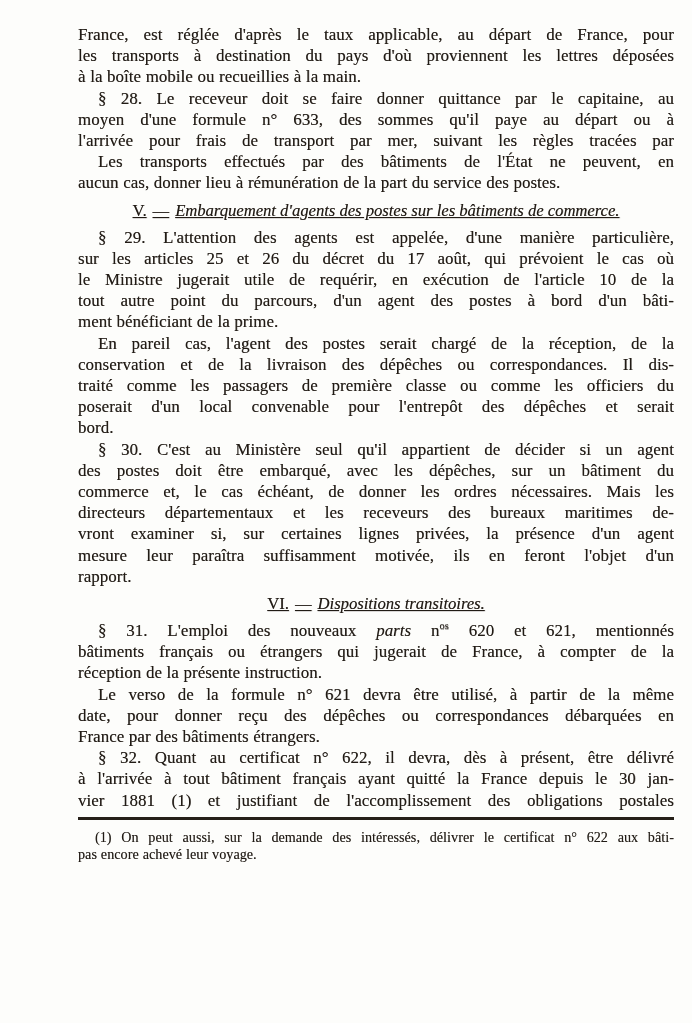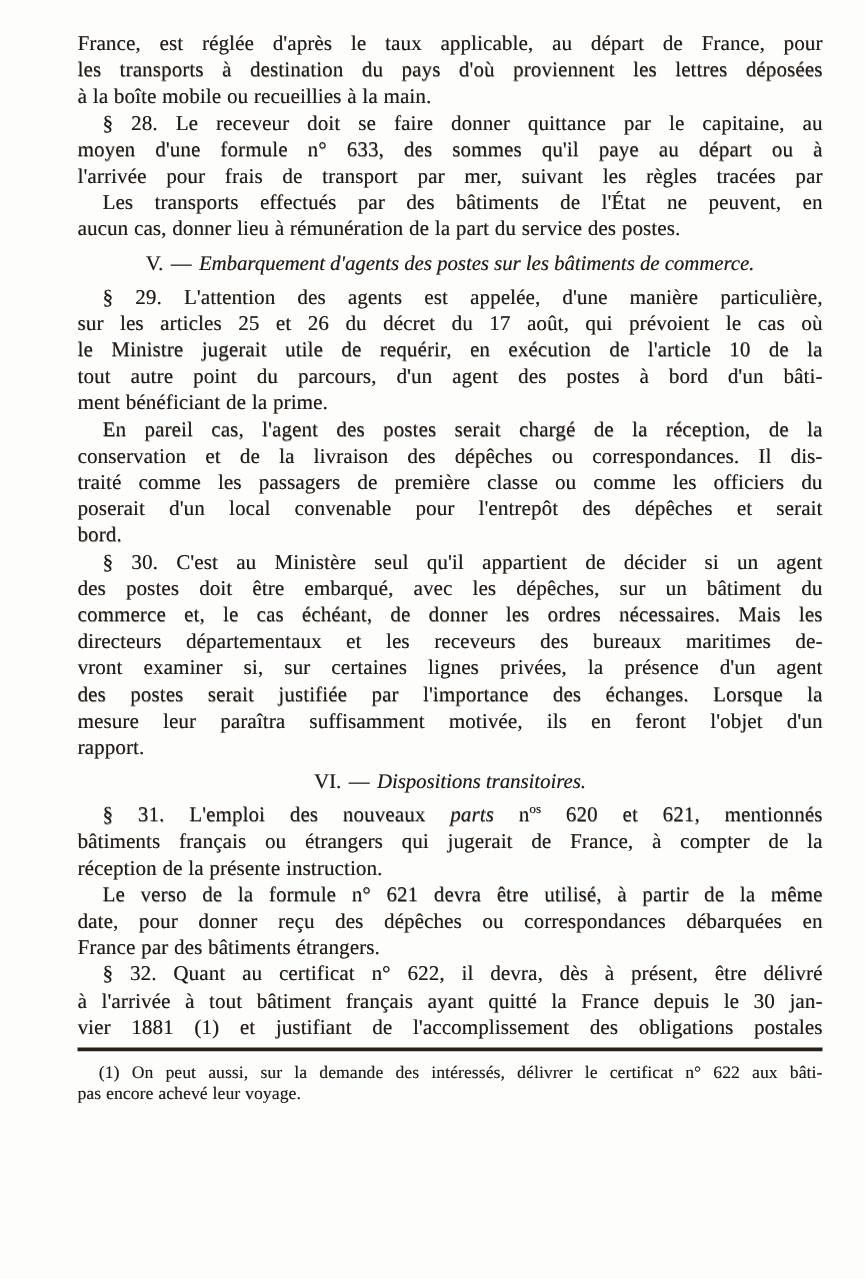--- a/index.html
+++ b/index.html
@@ -10,21 +10,21 @@
   .page {
     position: relative;
     width: 692px;
     height: 1023px;
     background: #fdfdfb;
     overflow: hidden;
     font-family: "Liberation Serif", "DejaVu Serif", serif;
   }
   .text-column {
     position: absolute;
-    left: 62px;
+    left: 78px;
     top: 24px;
     width: 596px;
   }
   .para { margin: 0; }
   .line {
     font-size: 16.8px;
     line-height: 21.2px;
     height: 21.2px;
     white-space: nowrap;
     overflow: visible;
@@ -45,20 +45,21 @@
     line-height: 0;
   }
   .heading {
     font-size: 16.6px;
     line-height: 21.2px;
     height: 21.2px;
     margin: 6px 0 6px 0;
     text-align: center;
     white-space: nowrap;
     text-shadow: 0.3px 0.3px 0 rgba(34, 28, 22, 0.55);
+    text-decoration: underline;
   }
   .heading .heading-title { font-style: italic; }
   .heading .heading-dash { padding: 0 6px; }
   .rule {
     border: none;
     border-top: 3px solid #262019;
     margin: 6px 0 9px 0;
     width: 100%;
   }
   .footnote .line {
@@ -102,21 +103,20 @@
         <div class="line">traité comme les passagers de première classe ou comme les officiers du</div>
         <div class="line">poserait d'un local convenable pour l'entrepôt des dépêches et serait</div>
         <div class="line last">bord.</div>
       </div>
       <div class="para">
         <div class="line indent">§ 30. C'est au Ministère seul qu'il appartient de décider si un agent</div>
         <div class="line">des postes doit être embarqué, avec les dépêches, sur un bâtiment du</div>
         <div class="line">commerce et, le cas échéant, de donner les ordres nécessaires. Mais les</div>
         <div class="line">directeurs départementaux et les receveurs des bureaux maritimes de-</div>
         <div class="line">vront examiner si, sur certaines lignes privées, la présence d'un agent</div>
-        <div class="line">des postes serait justifiée par l'importance des échanges. Lorsque la</div>
         <div class="line">mesure leur paraîtra suffisamment motivée, ils en feront l'objet d'un</div>
         <div class="line last">rapport.</div>
       </div>
       <div class="heading"><span>VI.</span><span class="heading-dash">—</span><span class="heading-title">Dispositions transitoires.</span></div>
       <div class="para">
         <div class="line indent">§ 31. L'emploi des nouveaux <i>parts</i> n<sup>os</sup> 620 et 621, mentionnés</div>
         <div class="line">bâtiments français ou étrangers qui jugerait de France, à compter de la</div>
         <div class="line last">réception de la présente instruction.</div>
       </div>
       <div class="para">

